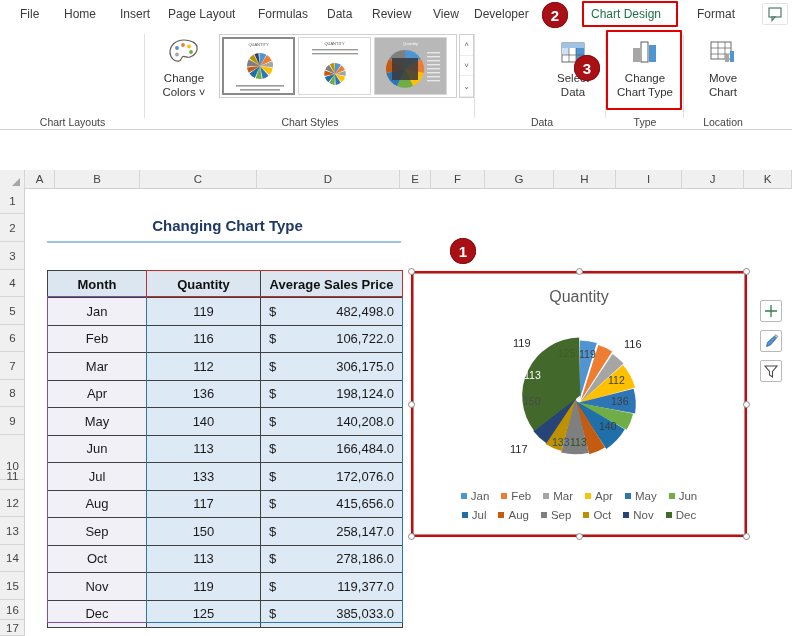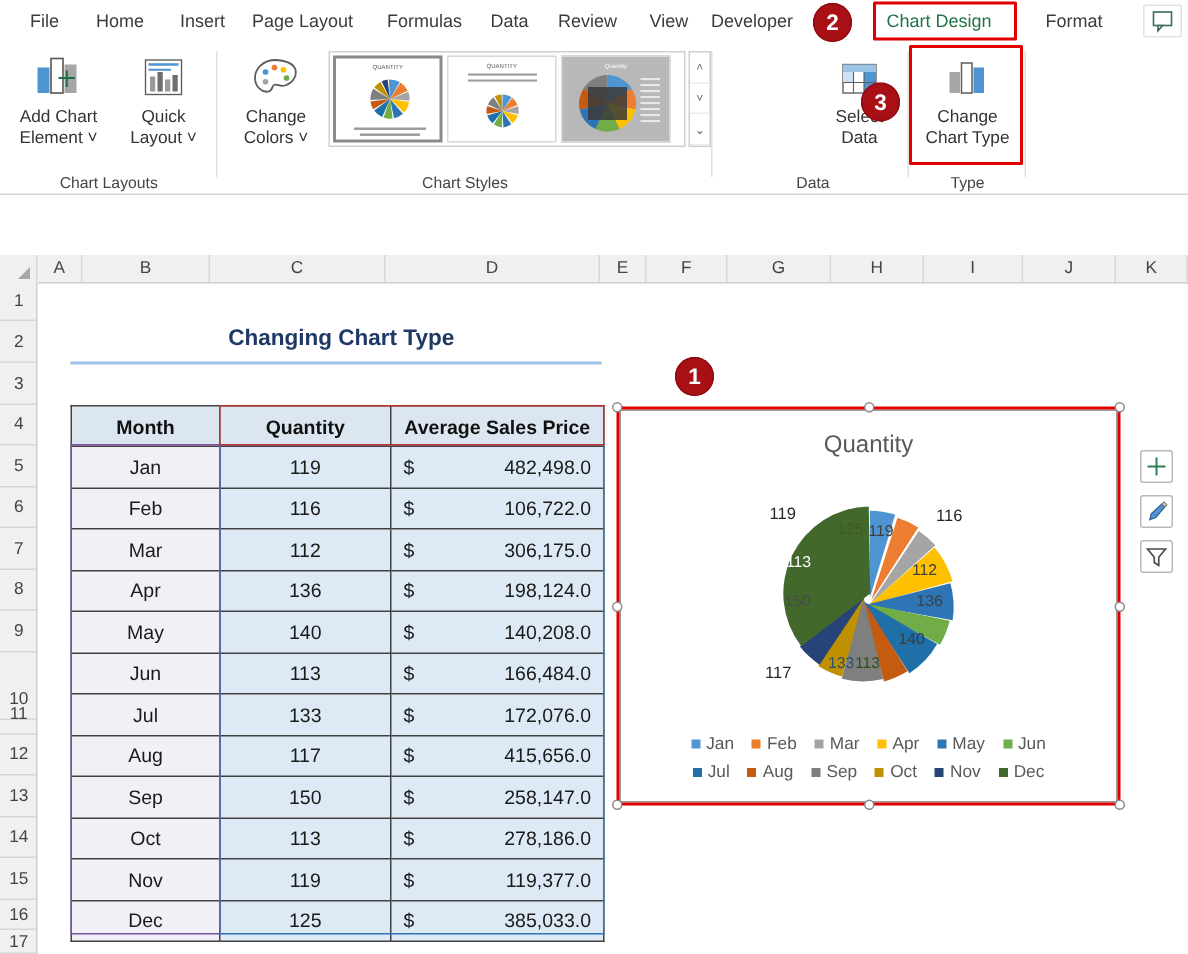--- a/index.html
+++ b/index.html
@@ -240,47 +240,20 @@
       <svg width="24" height="20" viewBox="0 0 24 20">
         <rect x="6" y="4" width="12" height="9" fill="#fff" stroke="#3f6f5f" stroke-width="1.1"></rect>
         <path d="M9 13 L9 16.5 L12 13 Z" fill="#fff" stroke="#3f6f5f" stroke-width="1.1"></path>
       </svg>
     </div>
   </div>
 
   <div class="ribbon">
 
     <div class="rgroup" style="left:0;width:145px">
-      <div class="bigbtn" style="left:2px">
-        <div class="ico">
-          <svg width="36" height="34" viewBox="0 0 36 34">
-            <rect x="4" y="10" width="8" height="17" fill="#4e95d1"></rect>
-            <rect x="13" y="4" width="8" height="23" fill="#fff" stroke="#5b5b5b" stroke-width="1.1"></rect>
-            <rect x="22" y="8" width="8" height="19" fill="#a6a6a6"></rect>
-            <path d="M18 17 h11 M23.5 12 v11" stroke="#1e7145" stroke-width="1.4"></path>
-          </svg>
-        </div>
-        <div class="lbl">Add Chart
-Element ˅</div>
-      </div>
-      <div class="bigbtn" style="left:72px">
-        <div class="ico">
-          <svg width="34" height="34" viewBox="0 0 34 34">
-            <rect x="5" y="5" width="24" height="23" fill="#fff" stroke="#5b5b5b" stroke-width="0.9"></rect>
-            <line x1="7" y1="8" x2="27" y2="8" stroke="#4e95d1" stroke-width="1.6"></line>
-            <line x1="7" y1="11.5" x2="22" y2="11.5" stroke="#4e95d1" stroke-width="1.2"></line>
-            <rect x="8" y="16" width="3.5" height="10" fill="#9a9a9a"></rect>
-            <rect x="13" y="13" width="3.5" height="13" fill="#6f6f6f"></rect>
-            <rect x="18" y="18" width="3.5" height="8" fill="#9a9a9a"></rect>
-            <rect x="23" y="15" width="3.5" height="11" fill="#6f6f6f"></rect>
-          </svg>
-        </div>
-        <div class="lbl">Quick
-Layout ˅</div>
-      </div>
       <div class="grp-label">Chart Layouts</div>
       <div class="grp-sep" style="left:144px"></div>
     </div>
 
     <div class="rgroup" style="left:145px;width:330px">
       <div class="bigbtn" style="left:2px">
         <div class="ico">
           <svg width="36" height="32" viewBox="0 0 36 32">
             <path d="M18 4 C9 4 4 10 4 16 C4 22 9 26 13 25 C16 24.3 15 21 17 20.5 C19 20 21 22 24 21 C29 19.5 32 15 31 10.5 C30 6.5 24 4 18 4 Z" fill="#fff" stroke="#5b5b5b" stroke-width="1.2"></path>
             <circle cx="11" cy="12" r="1.9" fill="#4e95d1"></circle>
@@ -404,20 +377,38 @@
           </svg>
         </div>
         <div class="lbl">Change
 Chart Type</div>
       </div>
       <div class="tab-highlight" style="left:0px;top:2px;width:76px;height:80px"></div>
       <div class="grp-label">Type</div>
       <div class="grp-sep" style="left:77px"></div>
     </div>
 
+    <div class="rgroup" style="left:684px;width:78px">
+      <div class="bigbtn" style="left:2px">
+        <div class="ico">
+          <svg width="34" height="34" viewBox="0 0 34 34">
+            <rect x="5" y="7" width="20" height="17" fill="#fff" stroke="#5b5b5b" stroke-width="0.9"></rect>
+            <line x1="5" y1="13" x2="25" y2="13" stroke="#5b5b5b" stroke-width="0.7"></line>
+            <line x1="5" y1="19" x2="25" y2="19" stroke="#5b5b5b" stroke-width="0.7"></line>
+            <line x1="12" y1="7" x2="12" y2="24" stroke="#5b5b5b" stroke-width="0.7"></line>
+            <line x1="19" y1="7" x2="19" y2="24" stroke="#5b5b5b" stroke-width="0.7"></line>
+            <rect x="19" y="19" width="4" height="8" fill="#a6a6a6"></rect>
+            <rect x="24" y="16" width="4" height="11" fill="#4e95d1"></rect>
+          </svg>
+        </div>
+        <div class="lbl">Move
+Chart</div>
+      </div>
+      <div class="grp-label">Location</div>
+    </div>
   </div>
 
 
   <div class="colhead">
     <div class="corner"></div>
     <div class="colcell" style="left:25px;width:30px">A</div>
     <div class="colcell" style="left:55px;width:85px">B</div>
     <div class="colcell" style="left:140px;width:117px">C</div>
     <div class="colcell" style="left:257px;width:143px">D</div>
     <div class="colcell" style="left:400px;width:31px">E</div>

